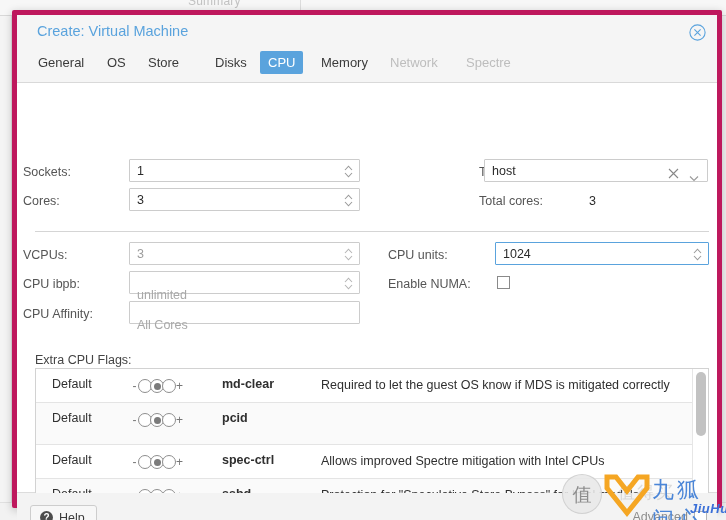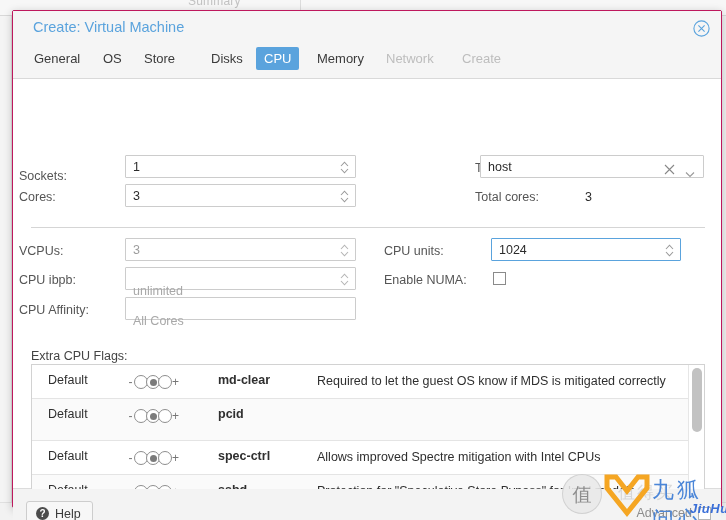--- a/index.html
+++ b/index.html
@@ -43,21 +43,21 @@
   #bg .bg-zfs-sq { position: absolute; left: 78px; bottom: 3px; width: 5px; height: 5px; background: #d6d6d6; }
   #bg .bg-zfs-sq2 { position: absolute; left: 86px; bottom: 3px; width: 5px; height: 5px; background: #d6d6d6; }
   #bg .bg-vsep { position: absolute; left: 240px; bottom: 0; width: 1px; height: 18px; background: #e2e2e2; }
 
   
   #modal {
     position: absolute;
     left: 12px; top: 10px;
     width: 710px; height: 498px;
     background: #0f766e;
-    border: 1px solid #be185d;
+    border: 5px solid #be185d;
     border-radius: 2px;
     box-shadow: 0 2px 9px rgba(0,0,0,.22);
   }
 
   .modal-titlebar {
     position: relative;
     height: 34px;
     background: #f5f5f5;
   }
   .modal-title {
@@ -323,26 +323,26 @@
   </div>
 
   <div class="tabbar">
     <div class="tab" style="left:13px">General</div>
     <div class="tab" style="left:82px">OS</div>
     <div class="tab" style="left:123px">Store</div>
     <div class="tab" style="left:190px">Disks</div>
     <div class="tab active" style="left:243px">CPU</div>
     <div class="tab" style="left:296px">Memory</div>
     <div class="tab disabled" style="left:365px">Network</div>
-    <div class="tab disabled" style="left:441px">Create</div>
+    <div class="tab disabled" style="left:441px">Spectre</div>
   </div>
 
   <div class="modal-body">
 
-    <div class="lbl" style="left:6px; top:90px">Sockets:</div>
+    <div class="lbl" style="left:6px; top:82px">Sockets:</div>
     <div class="field" style="left:112px; top:76px; width:231px">
       <span class="ftext">1</span>
       <span class="spin">
         <svg width="9" height="15" viewBox="0 0 9 15">
           <path d="M1 6 L4.5 2.2 L8 6" fill="none" stroke="#9a9a9a" stroke-width="1.1"></path>
           <path d="M1 9 L4.5 12.8 L8 9" fill="none" stroke="#9a9a9a" stroke-width="1.1"></path>
         </svg>
       </span>
     </div>
     <div class="lbl" style="left:462px; top:82px">Type:</div>
@@ -379,21 +379,21 @@
     <div class="field" style="left:112px; top:159px; width:231px">
       <span class="ftext dim">3</span>
       <span class="spin">
         <svg width="9" height="15" viewBox="0 0 9 15">
           <path d="M1 6 L4.5 2.2 L8 6" fill="none" stroke="#b5b5b5" stroke-width="1.1"></path>
           <path d="M1 9 L4.5 12.8 L8 9" fill="none" stroke="#b5b5b5" stroke-width="1.1"></path>
         </svg>
       </span>
     </div>
     <div class="lbl" style="left:371px; top:165px">CPU units:</div>
-    <div class="field focused" style="left:478px; top:159px; width:190px">
+    <div class="field focused" style="left:478px; top:159px; width:214px">
       <span class="ftext">1024</span>
       <span class="spin">
         <svg width="9" height="15" viewBox="0 0 9 15">
           <path d="M1 6 L4.5 2.2 L8 6" fill="none" stroke="#9a9a9a" stroke-width="1.1"></path>
           <path d="M1 9 L4.5 12.8 L8 9" fill="none" stroke="#9a9a9a" stroke-width="1.1"></path>
         </svg>
       </span>
     </div>
 
     <div class="lbl" style="left:6px; top:194px">CPU ibpb:</div>

